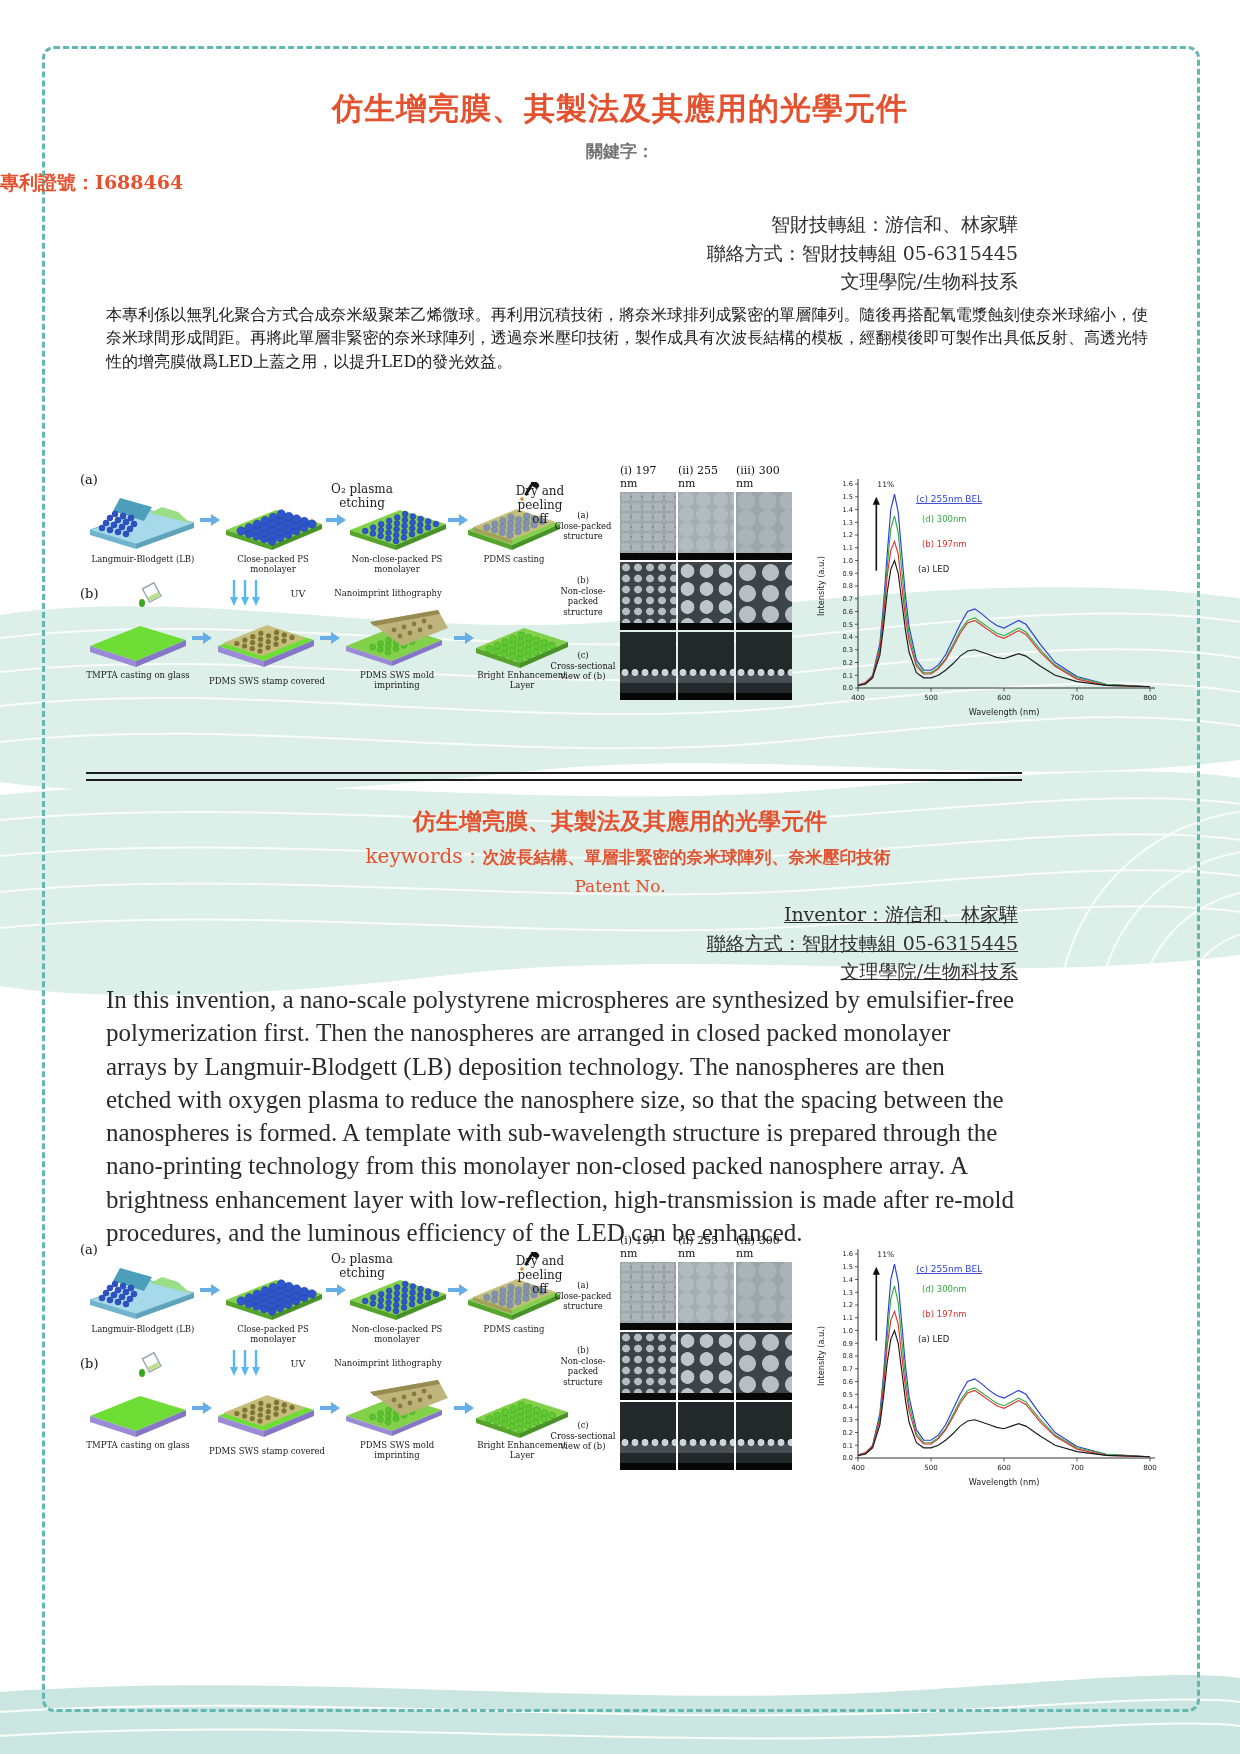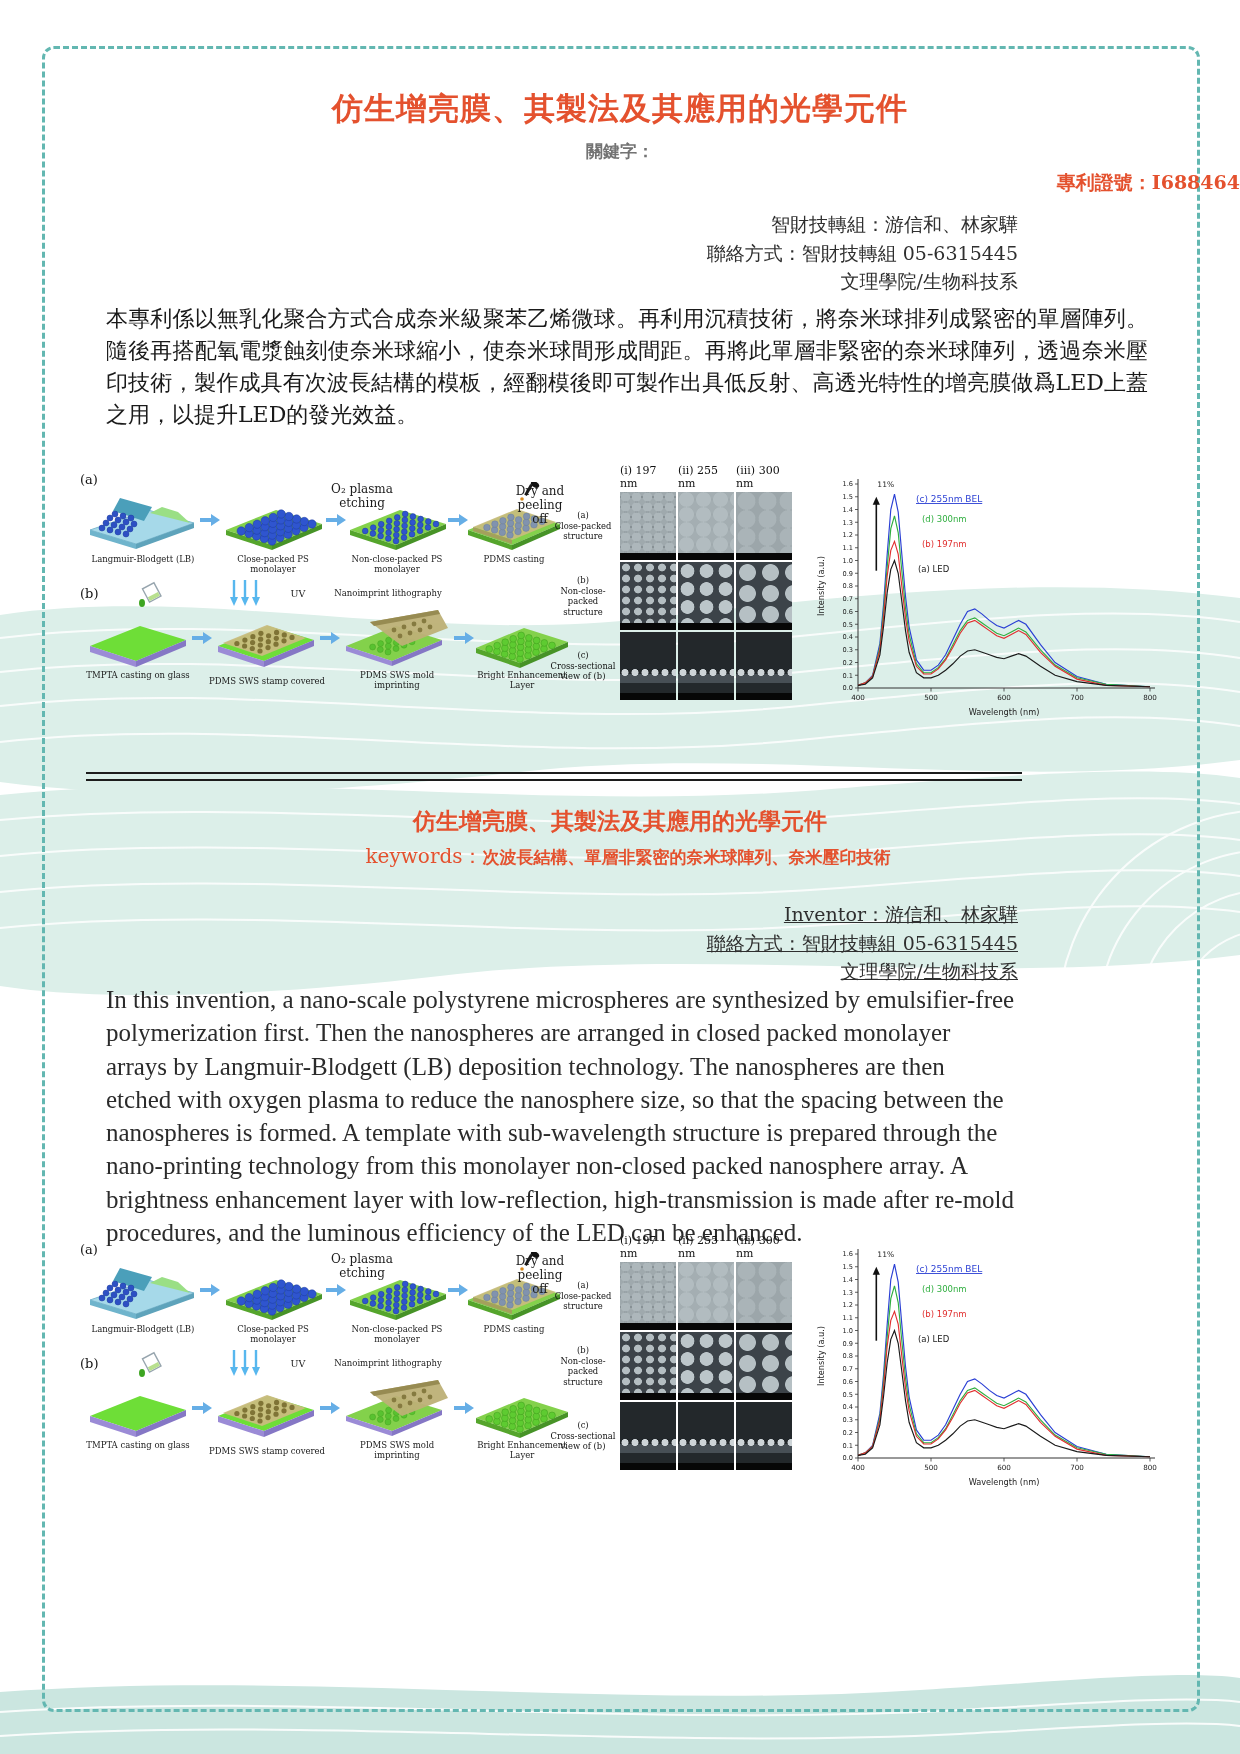--- a/index.html
+++ b/index.html
@@ -7,26 +7,26 @@
         font-family:"DejaVu Serif","Liberation Serif",serif;}
   .deco{position:absolute;left:0;top:0;z-index:0;}
   .border-frame{position:absolute;left:42px;top:46px;width:1152px;height:1660px;
         border:3.5px dashed #63b7b1;border-radius:12px;z-index:2;pointer-events:none;}
   .content{position:absolute;left:0;top:0;width:1240px;height:1754px;z-index:3;}
 
   .title-main{position:absolute;left:0;top:88px;width:1240px;text-align:center;
         font-size:31px;font-weight:bold;color:#e4512e;letter-spacing:1px;}
   .kw-line1{position:absolute;left:0;top:140px;width:1240px;text-align:center;
         font-size:17px;font-weight:bold;color:#737373;}
-  .patent-line{position:absolute;left:0;top:170px;width:1240px;text-align:right;
+  .patent-line{position:absolute;left:0;top:170px;width:1240px;text-align:left;
         font-size:19px;font-weight:bold;color:#e4512e;}
   .contact-block{position:absolute;right:222px;top:210px;text-align:right;
         font-size:19px;line-height:1.5;color:#2f2f2f;}
   .abstract-zh{position:absolute;left:106px;top:303px;width:1042px;
-        font-size:22px;line-height:1.46;color:#1a1a1a;text-align:justify;}
+        font-size:16px;line-height:1.46;color:#1a1a1a;text-align:justify;}
 
   .fig-slot{position:absolute;left:80px;width:1082px;height:255px;}
   #fig1{top:470px;} #fig2{top:1240px;}
 
   .divider{position:absolute;left:86px;top:772px;width:936px;height:5px;
         border-top:2.5px solid #1c1c1c;border-bottom:2px solid #1c1c1c;}
   .title-2{position:absolute;left:0;top:806px;width:1240px;text-align:center;
         font-size:23px;font-weight:bold;color:#e4512e;}
   .kw-line2{position:absolute;left:0;top:843px;width:1240px;text-align:center;color:#e4512e;margin-left:8px;}
   .kw-line2 .kw-en{font-size:20px;}
@@ -532,20 +532,21 @@
             </svg>
   </div>
 </div>
 </div>
 
   <div class="divider"></div>
   <div class="title-2">仿生增亮膜、其製法及其應用的光學元件</div>
   <div class="kw-line2">
     <span class="kw-en">keywords：</span><span class="kw-body">次波長結構、單層非緊密的奈米球陣列、奈米壓印技術</span>
   </div>
+  <div class="patent-en">Patent No.</div>
   <div class="inventor-block">
     <div>Inventor：游信和、林家驊</div>
     <div>聯絡方式：智財技轉組 05-6315445</div>
     <div>文理學院/生物科技系</div>
   </div>
   <div class="abstract-en">In this invention, a nano-scale polystyrene microspheres are synthesized by emulsifier-free polymerization first. Then the nanospheres are arranged in closed packed monolayer arrays by Langmuir-Blodgett (LB) deposition technology. The nanospheres are then etched with oxygen plasma to reduce the nanosphere size, so that the spacing between the nanospheres is formed. A template with sub-wavelength structure is prepared through the nano-printing technology from this monolayer non-closed packed nanosphere array. A brightness enhancement layer with low-reflection, high-transmission is made after re-mold procedures, and the luminous efficiency of the LED can be enhanced.</div>
 
   <div class="fig-slot" id="fig2">
 <div class="figure-block">
   <div class="proc">

